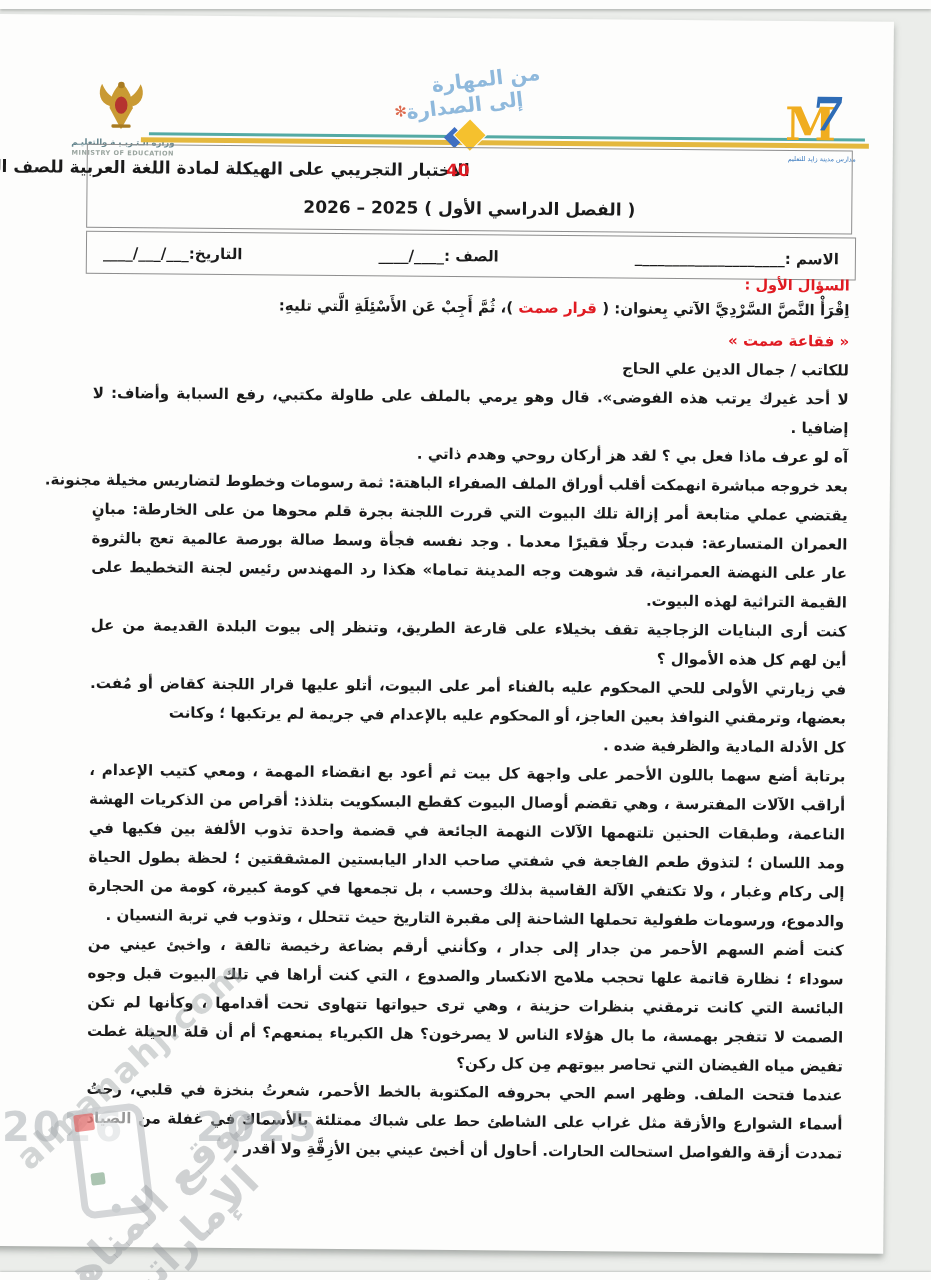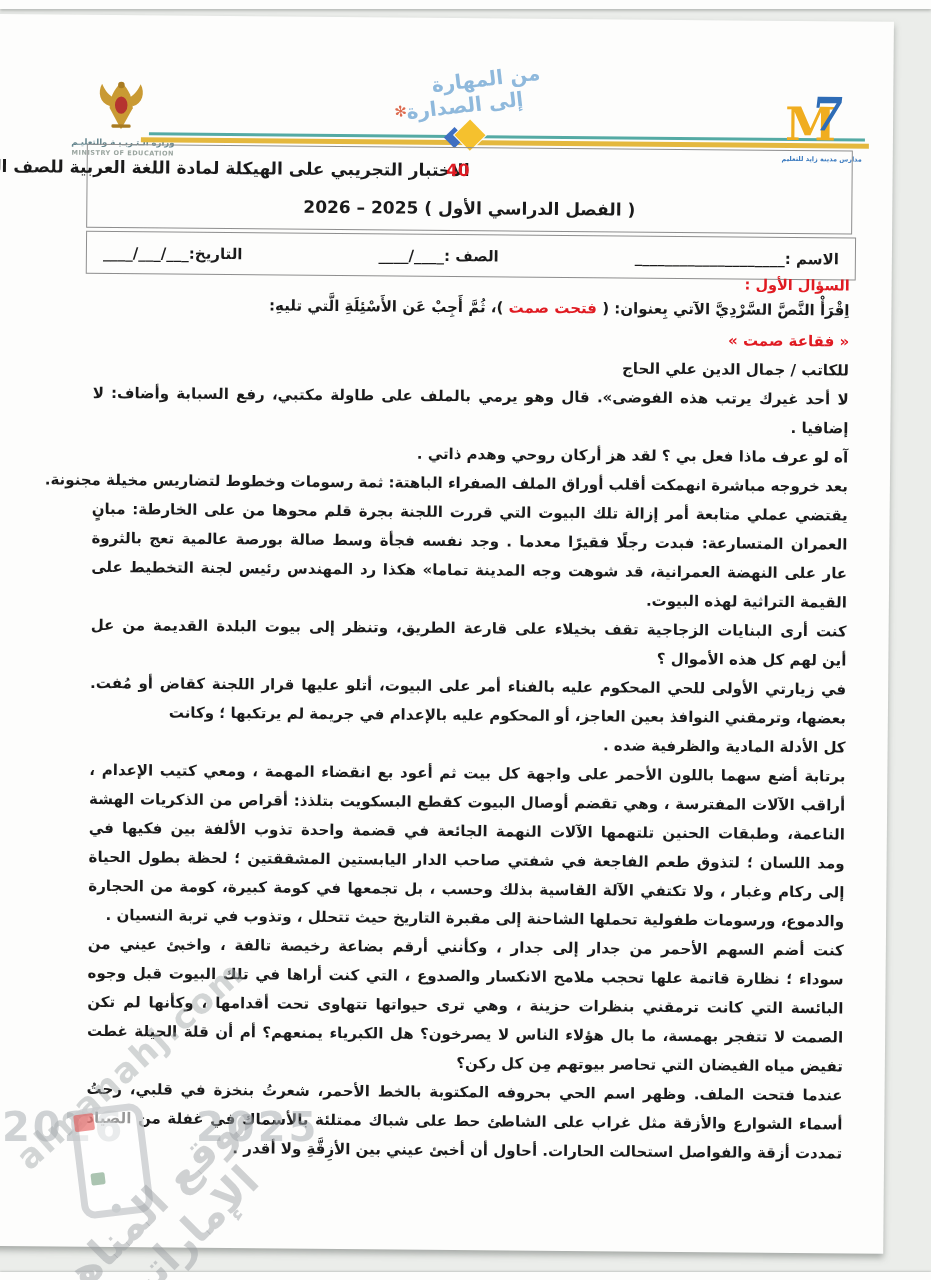--- a/index.html
+++ b/index.html
@@ -37,21 +37,21 @@
   
   .slogan{left:408px;top:50px;width:150px;height:58px;transform:rotate(-7deg);color:#8fb9dc;font-weight:bold;text-shadow:0 0 1px #fff;}
   .slogan .l1{left:34px;top:0;font-size:20px;white-space:nowrap;}
   .slogan .l2{left:6px;top:24px;font-size:20px;white-space:nowrap;}
   .slogan .star{left:-6px;top:26px;font-size:15px;color:#dd6a4e;text-shadow:none;}
 
   
   .school{left:794px;top:72px;width:78px;height:80px;}
   .school .m{left:0;top:8px;font-family:"DejaVu Serif",serif;font-weight:bold;font-size:46px;color:#f0ad1f;line-height:1;}
   .school .seven{left:27px;top:-2px;font-family:"DejaVu Serif",serif;font-weight:bold;font-size:46px;color:#2e6cb6;line-height:1;transform:skewX(-6deg);}
-  .school .cap{left:-10px;top:62px;width:94px;font-size:6.5px;color:#3a7abf;text-align:center;white-space:nowrap;font-weight:bold;}
+  .school .cap{left:-10px;top:62px;width:94px;font-size:6.5px;color:#3a7abf;text-align:center;white-space:nowrap;font-weight:normal;}
 
   
   .box{border:1.5px solid #8e8e8e;background:transparent;}
   .title-box{left:96px;top:129px;width:764px;height:82px;}
   .title-line1{left:0;top:12px;width:100%;text-align:center;direction:rtl;font-weight:bold;font-size:17px;white-space:nowrap;}
   .title-line2{left:0;top:50px;width:100%;text-align:center;direction:rtl;font-weight:bold;font-size:17px;white-space:nowrap;}
   .score{color:#e01b22;}
 
   .info-box{left:96px;top:216px;width:768px;height:41px;}
   .info-row{left:0;top:0;width:100%;height:100%;display:flex;flex-direction:row-reverse;align-items:center;justify-content:space-between;padding:0 16px;box-sizing:border-box;position:absolute;}
@@ -126,21 +126,21 @@
   <div class="box info-box">
     <div class="info-row">
       <span>الاسم :____________________</span>
       <span>الصف :____/____</span>
       <span>التاريخ:___/___/____</span>
     </div>
   </div>
 
   <div class="q-heading">السؤال الأول :</div>
   <div class="intro">
-    <span>اِقْرَأْ النَّصَّ السَّرْدِيَّ الآتي بِعنوان: ( </span><span class="red">فتحت صمت</span><span> )، ثُمَّ أَجِبْ عَن الأَسْئِلَةِ الَّتي تليهِ:</span>
+    <span>اِقْرَأْ النَّصَّ السَّرْدِيَّ الآتي بِعنوان: ( </span><span class="red">قرار صمت</span><span> )، ثُمَّ أَجِبْ عَن الأَسْئِلَةِ الَّتي تليهِ:</span>
   </div>
 
   <div class="passage">
       <div class="pline red">« فقاعة صمت »</div>
       <div class="pline">للكاتب / جمال الدين علي الحاج</div>
       <div class="pline just">لا أحد غيرك يرتب هذه الفوضى». قال وهو يرمي بالملف على طاولة مكتبي، رفع السبابة وأضاف: لا تنس أنك من طلب عملا</div>
       <div class="pline">إضافيا .</div>
       <div class="pline">آه لو عرف ماذا فعل بي ؟ لقد هز أركان روحي وهدم ذاتي .</div>
       <div class="pline">بعد خروجه مباشرة انهمكت أقلب أوراق الملف الصفراء الباهتة: ثمة رسومات وخطوط لتضاريس مخيلة مجنونة.</div>
       <div class="pline just">يقتضي عملي متابعة أمر إزالة تلك البيوت التي قررت اللجنة بجرة قلم محوها من على الخارطة: مبانٍ عتيقة هزت كيانها حركة</div>

